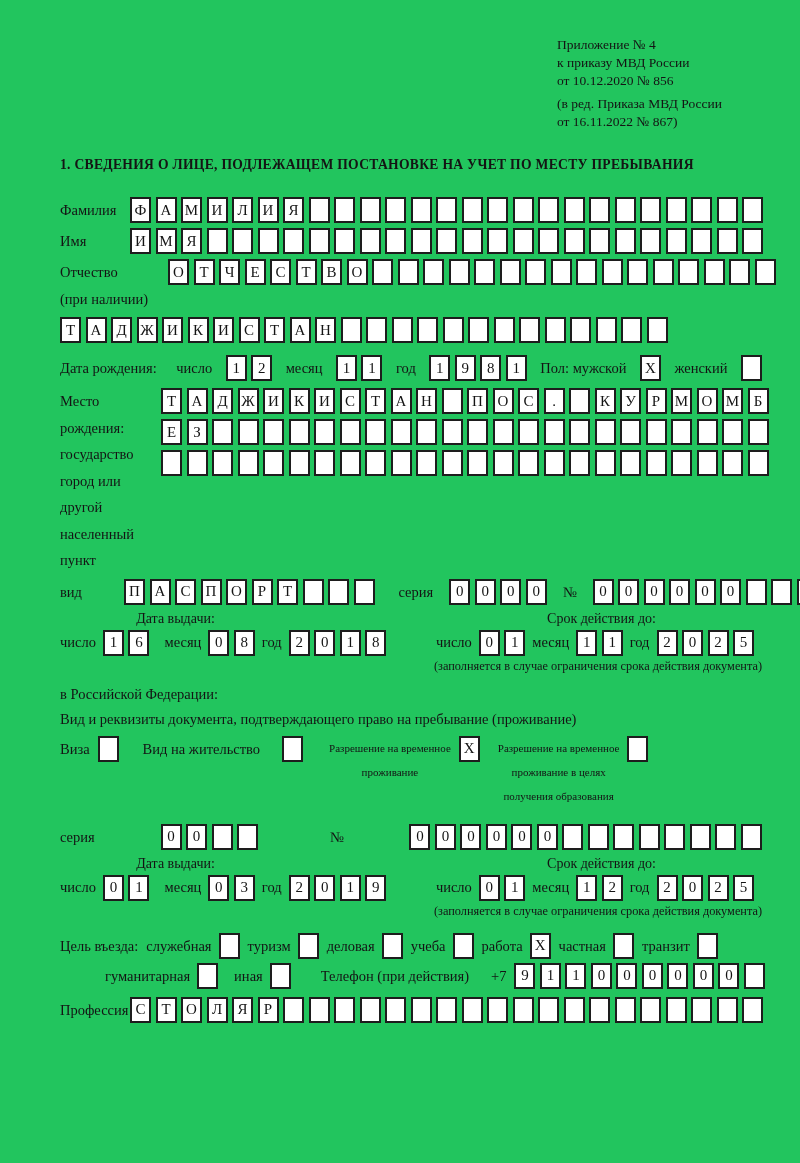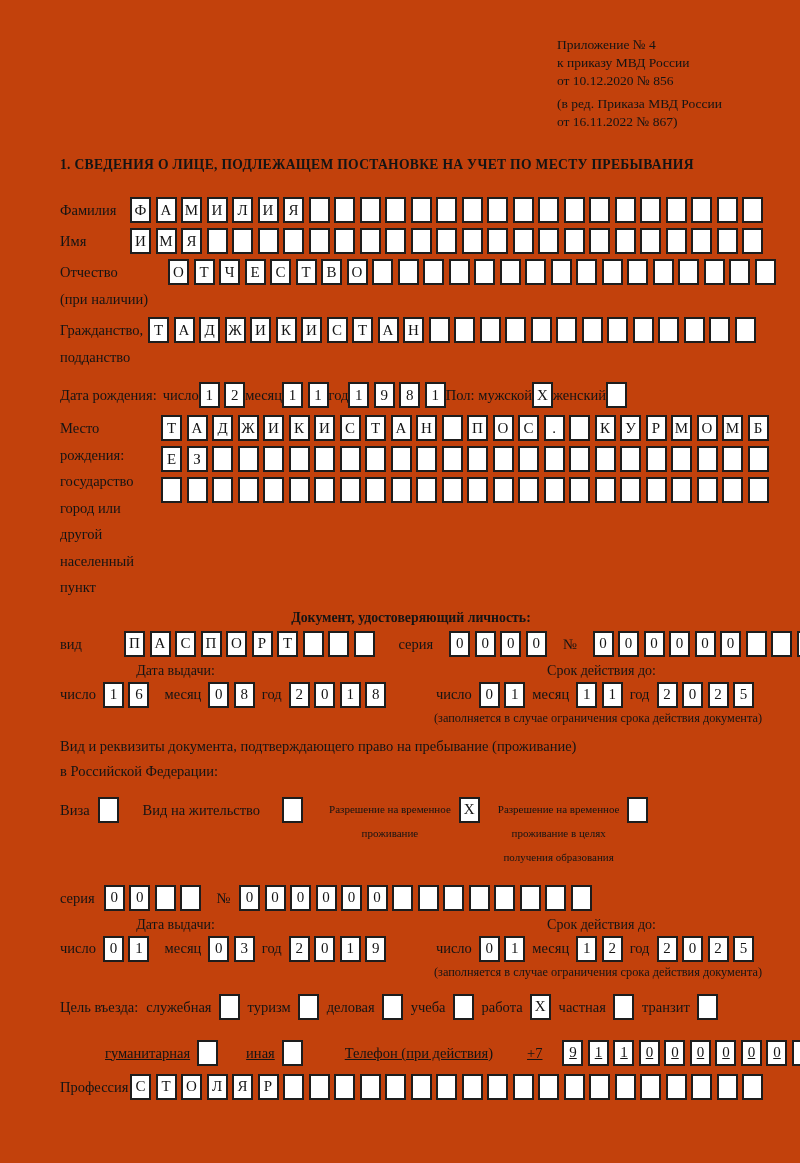--- a/index.html
+++ b/index.html
@@ -1,31 +1,31 @@
 <!DOCTYPE html>
 <html><head>
 <meta charset="utf-8">
 <style>
   html,body{margin:0;padding:0;background:#e8e8e8;}
   .page{
-    width:800px;height:1163px;background:#c2410c;color:#141414;
+    width:800px;height:1163px;background:#22c55e;color:#141414;
     font-family:"Liberation Serif","DejaVu Serif",serif;
     padding:36px 38px 0 60px;box-sizing:border-box;overflow:hidden;
     margin:0 auto;position:relative;
   }
   
   .appendix{margin-left:auto;width:205px;font-size:13.5px;line-height:18px;}
   .appendix .apx-line{white-space:nowrap;}
   .appendix .apx-gap{margin-top:5px;}
   .forma{text-align:right;font-weight:bold;font-size:15px;margin-top:12px;letter-spacing:.5px;}
   .title{margin-top:20px;text-align:center;font-weight:bold;font-size:15.5px;line-height:22px;}
   .blank-underline{display:inline-block;width:56px;border-bottom:2.5px solid #2b2b2b;height:14px;margin-left:10px;}
   .section-heading{margin-top:26px;font-weight:bold;font-size:13.6px;letter-spacing:.3px;white-space:nowrap;}
   
-  .frow{display:flex;align-items:center;margin-top:5px;}
+  .frow{display:flex;align-items:center;margin-top:5px;justify-content:space-between;}
   .frow-top{align-items:flex-start;}
   .flabel{font-size:14.5px;flex:none;line-height:26px;}
   .flabel-lines{font-size:14.5px;flex:none;line-height:26.5px;}
   .cellrow{display:flex;gap:4.5px;flex:none;}
   .cell{
     box-sizing:border-box;width:21px;height:26px;border:2px solid #1d1d1d;
     display:flex;align-items:center;justify-content:center;
     font-size:15px;flex:none;background:#fff;
   }
   .w70{width:70px;}  .w88{width:88px;}  .w101{width:101px;} .w108{width:108px;}
@@ -36,26 +36,26 @@
   .half{width:50%;}
   .dg-header{text-align:center;font-size:14px;margin-bottom:3px;}
   .dg-header-left{padding-right:120px;}
   .dg-header-right{padding-left:30px;}
   .dg-row{display:flex;align-items:center;gap:7px;}
   .dg-row-right{justify-content:flex-end;padding-right:8px;}
   .dg-lbl{font-size:14.5px;flex:none;}
   .note-right{text-align:right;font-size:12.3px;margin-top:3px;}
   
   .para{font-size:14.5px;line-height:25px;margin-top:8px;}
-  .permit-opts{display:flex;align-items:flex-start;margin-top:13px;gap:10px;font-family:Liberation Serif, serif;}
+  .permit-opts{display:flex;align-items:flex-start;margin-top:4px;gap:10px;font-family:Liberation Serif, serif;}
   .opt{display:flex;align-items:flex-start;gap:8px;}
   .opt-label{font-size:14.5px;line-height:26px;}
   .opt-label-center{font-size:11px;line-height:24px;text-align:center;}
   .purpose-row{display:flex;align-items:center;margin-top:14px;gap:8px;}
-  .purpose-row2{display:flex;align-items:center;margin-top:20px;gap:20px;padding-left:45px;text-decoration:underline;}
+  .purpose-row2{display:flex;align-items:center;margin-top:4px;gap:8px;padding-left:45px;}
   .opt-inline{display:flex;align-items:center;gap:7px;}
 </style>
 </head>
 <body>
 
 <div class="page">
 
   <div class="appendix">
     <div class="apx-line">Приложение № 4</div>
     <div class="apx-line">к приказу МВД России</div>
@@ -157,24 +157,20 @@
         <span class="cell"></span>
         <span class="cell"></span>
         <span class="cell"></span>
         <span class="cell"></span>
         <span class="cell"></span>
         <span class="cell"></span>
       </span>
   </div>
 
   <div class="frow frow-top">
-    <span class="flabel-lines w88">
-      <div>Гражданство,</div>
-      <div>подданство</div>
-    </span>
     <span class="cellrow">
         <span class="cell">Т</span>
         <span class="cell">А</span>
         <span class="cell">Д</span>
         <span class="cell">Ж</span>
         <span class="cell">И</span>
         <span class="cell">К</span>
         <span class="cell">И</span>
         <span class="cell">С</span>
         <span class="cell">Т</span>
@@ -307,21 +303,20 @@
           <span class="cell"></span>
           <span class="cell"></span>
           <span class="cell"></span>
           <span class="cell"></span>
           <span class="cell"></span>
           <span class="cell"></span>
         </span>
     </span>
   </div>
 
-  <div class="doc-header">Документ, удостоверяющий личность:</div>
 
   <div class="frow" style="gap:16px;">
     <span class="flabel" style="width:48px;">вид</span>
     <span class="cellrow">
         <span class="cell">П</span>
         <span class="cell">А</span>
         <span class="cell">С</span>
         <span class="cell">П</span>
         <span class="cell">О</span>
         <span class="cell">Р</span>
@@ -394,22 +389,22 @@
             <span class="cell">0</span>
             <span class="cell">2</span>
             <span class="cell">5</span>
           </span>
       </div>
     </div>
   </div>
   <div class="note-right">(заполняется в случае ограничения срока действия документа)</div>
 
   <div class="para">
+    <div>в Российской Федерации:</div>
     <div>Вид и реквизиты документа, подтверждающего право на пребывание (проживание)</div>
-    <div>в Российской Федерации:</div>
   </div>
 
   <div class="permit-opts">
     <span class="opt">
       <span class="opt-label">Виза</span>
       <span class="cellrow">
           <span class="cell"></span>
         </span>
     </span>
     <span class="opt" style="margin-left:14px;">

